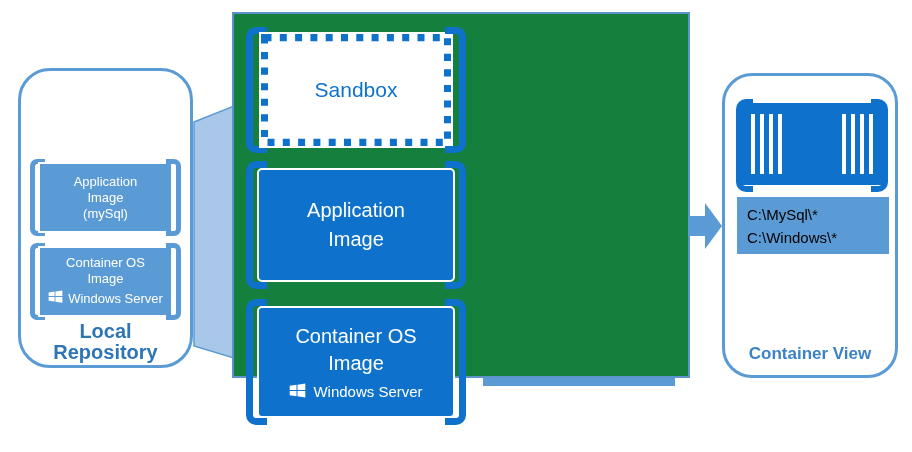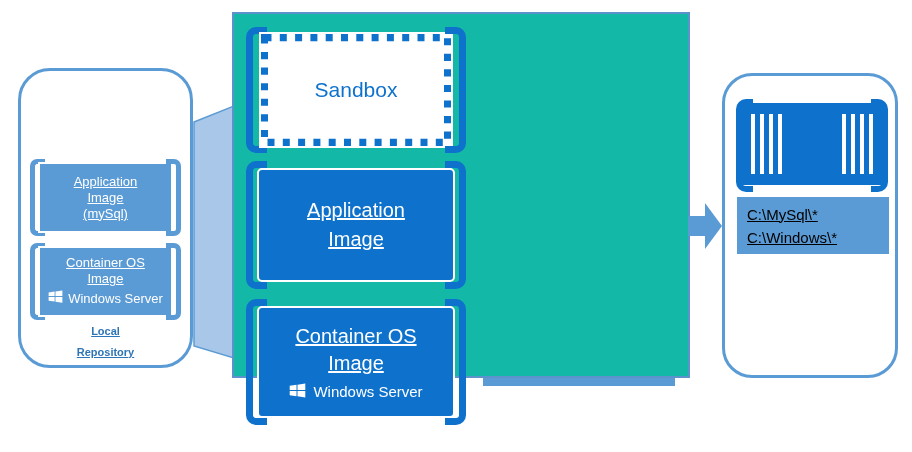--- a/index.html
+++ b/index.html
@@ -8,60 +8,60 @@
     --light-blue:#a9c7e9;
     --center-panel-border:#5d93cc;
     --repo-label-blue:#2e75b6;
     --view-label-blue:#3b82c6;
   }
   html,body{margin:0;padding:0;background:#fff;}
   .canvas{
     position:relative;width:912px;height:452px;background:#fff;overflow:hidden;
     font-family:"Liberation Sans",sans-serif;
   }
-  .pre{white-space:pre-line;text-decoration:underline;}
+  .pre{white-space:pre-line;}
 
   
   .bwrap{position:absolute;}
   .bwrap::before,.bwrap::after{content:"";position:absolute;top:0;bottom:0;box-sizing:border-box;}
   .bk-dk::before,.bk-dk::after{width:21px;border:7px solid var(--primary-blue);}
   .bk-dk::before{left:0;border-right:none;border-radius:10px 0 0 10px;}
   .bk-dk::after{right:0;border-left:none;border-radius:0 10px 10px 0;}
   .bk-md::before,.bk-md::after{width:15px;border:5px solid var(--medium-blue);}
   .bk-md::before{left:0;border-right:none;border-radius:7px 0 0 7px;}
   .bk-md::after{right:0;border-left:none;border-radius:0 7px 7px 0;}
 
   
   .left-panel{
     position:absolute;left:18px;top:68px;width:175px;height:300px;background:#fff;
     border:3px solid var(--medium-blue);border-radius:32px;z-index:2;box-sizing:border-box;
   }
   .center-panel{
-    position:absolute;left:232px;top:12px;width:458px;height:366px;background:#14b8a6;
+    position:absolute;left:232px;top:12px;width:458px;height:366px;background:#15803d;
     border:2px solid var(--center-panel-border);z-index:2;box-sizing:border-box;
   }
   .right-panel{
     position:absolute;left:722px;top:73px;width:176px;height:305px;background:#fff;
     border:3px solid var(--medium-blue);border-radius:30px;z-index:2;box-sizing:border-box;
   }
 
   .beam-svg{position:absolute;left:188px;top:96px;z-index:1;}
   .arrow-svg{position:absolute;left:688px;top:203px;z-index:3;}
 
   
   .repo-app-wrap{left:9px;top:88px;width:151px;height:77px;}
   .repo-os-wrap{left:9px;top:172px;width:151px;height:77px;}
   .fill-md{
     position:absolute;left:8px;right:8px;top:3px;bottom:3px;background:var(--medium-blue);
     border:2px solid #fff;color:#fff;display:flex;flex-direction:column;align-items:center;
     justify-content:center;text-align:center;font-size:13px;line-height:16px;
   }
   .repo-label{
     position:absolute;left:0;right:0;top:250px;text-align:center;font-weight:bold;
-    font-size:11px;line-height:21px;color:var(--repo-label-blue);
+    font-size:20px;line-height:21px;color:var(--repo-label-blue);
   }
 
   
   .sandbox-wrap{left:12px;top:13px;width:220px;height:126px;}
   .applayer-wrap{left:12px;top:147px;width:220px;height:128px;}
   .oslayer-wrap{left:12px;top:285px;width:220px;height:126px;}
   .sandbox-inner{
     position:absolute;left:13px;right:13px;top:5px;bottom:5px;background:#fff;
     display:flex;align-items:center;justify-content:center;
     color:var(--primary-blue);font-size:21px;
@@ -200,15 +200,16 @@
         <span class="stripes stripes-right">
           <i></i>
             <i></i>
             <i></i>
             <i></i>
         </span>
       </div>
     </div>
     <div class="label-box paths-box pre">C:\MySql\*
 C:\Windows\*</div>
+    <div class="view-label">Container View</div>
   </div>
 
 </div>
 
 </body></html>

